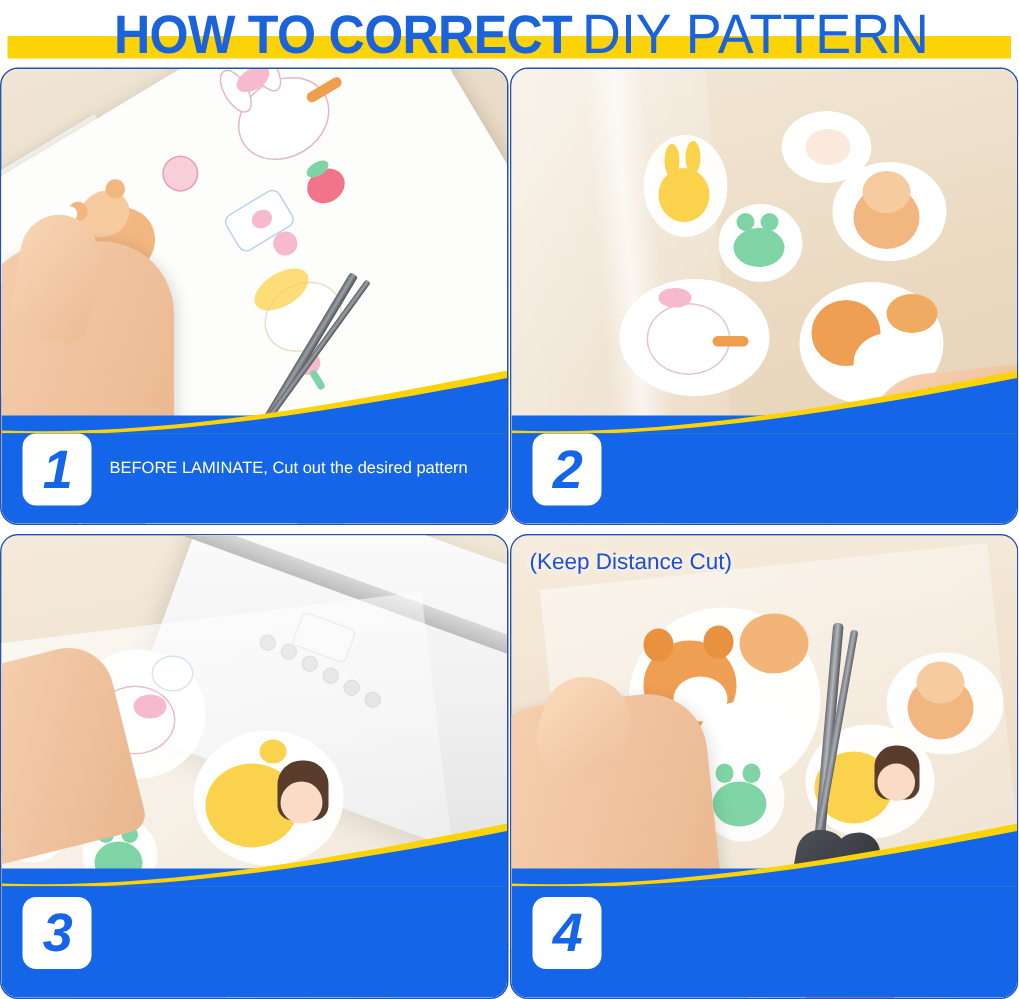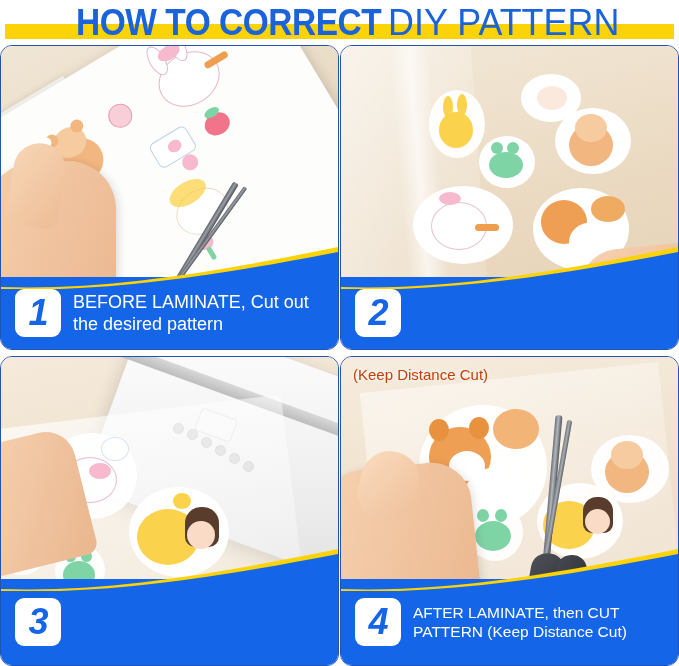--- a/index.html
+++ b/index.html
@@ -79,30 +79,30 @@
     flex:0 0 auto;width:46px;height:48px;background:#fff;
     border-radius:9px;
     display:flex;align-items:center;justify-content:center;
     margin-right:12px;
   }
   .num-badge span{
     color:#1565E8;font-size:36px;font-weight:bold;font-style:italic;
     line-height:1;letter-spacing:-1px;
   }
   .cap-text{
-    color:#ffffff;font-size:18px;line-height:1.24;
+    color:#ffffff;font-size:11px;line-height:1.24;
     font-weight:normal;
   }
   .cap-text.c2{font-size:15.5px;}
   .cap-text.c3{font-size:15px;line-height:1.22;}
 
   
   .overlay-note{
     position:absolute;left:12px;top:9px;z-index:35;
-    color:#c2410c;font-size:15px;
+    color:#1d4ed8;font-size:15px;
     text-shadow:0 0 4px rgba(255,255,255,.95),0 0 8px rgba(255,255,255,.8);
   }
 
   
   
   .p1-bg{position:absolute;inset:0;background:
      linear-gradient(160deg,#f0e6d6 0%,#e8d9c2 45%,#e2d0b4 100%);}
   .p1-paper{
     position:absolute;left:22px;top:-16px;width:330px;height:300px;
     background:#fdfdfb;
@@ -536,19 +536,18 @@
         <div class="swoosh">
           <svg viewBox="0 0 339 42" preserveAspectRatio="none">
             <path d="M0,40 C110,44 230,22 339,0 L339,42 L0,42 Z" fill="#FCD307"></path>
             <path d="M0,42 C110,46 230,26 339,5 L339,42 L0,42 Z" fill="#1565E8"></path>
           </svg>
         </div>
         <div class="cap-inner">
           <div class="num-badge">
             <span>4</span>
           </div>
-          <div class="cap-text c2">AFTER LAMINATE, then CUT PATTERN (Keep Distance Cut)</div>
         </div>
       </div>
     </div>
 
   </div>
 </div>
 
 </body></html>

